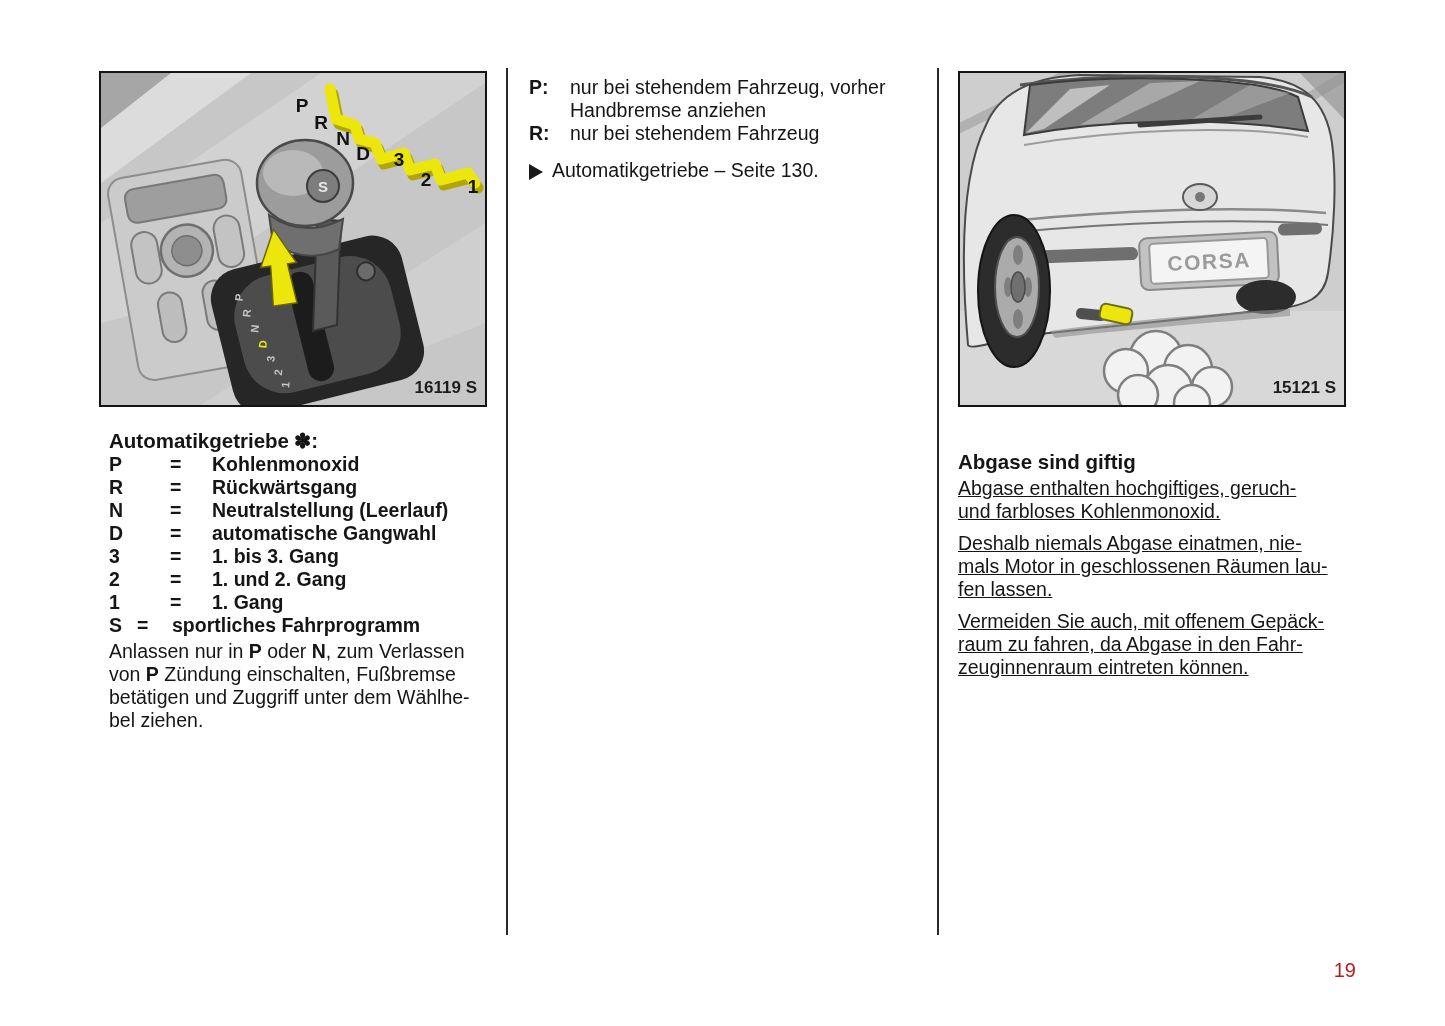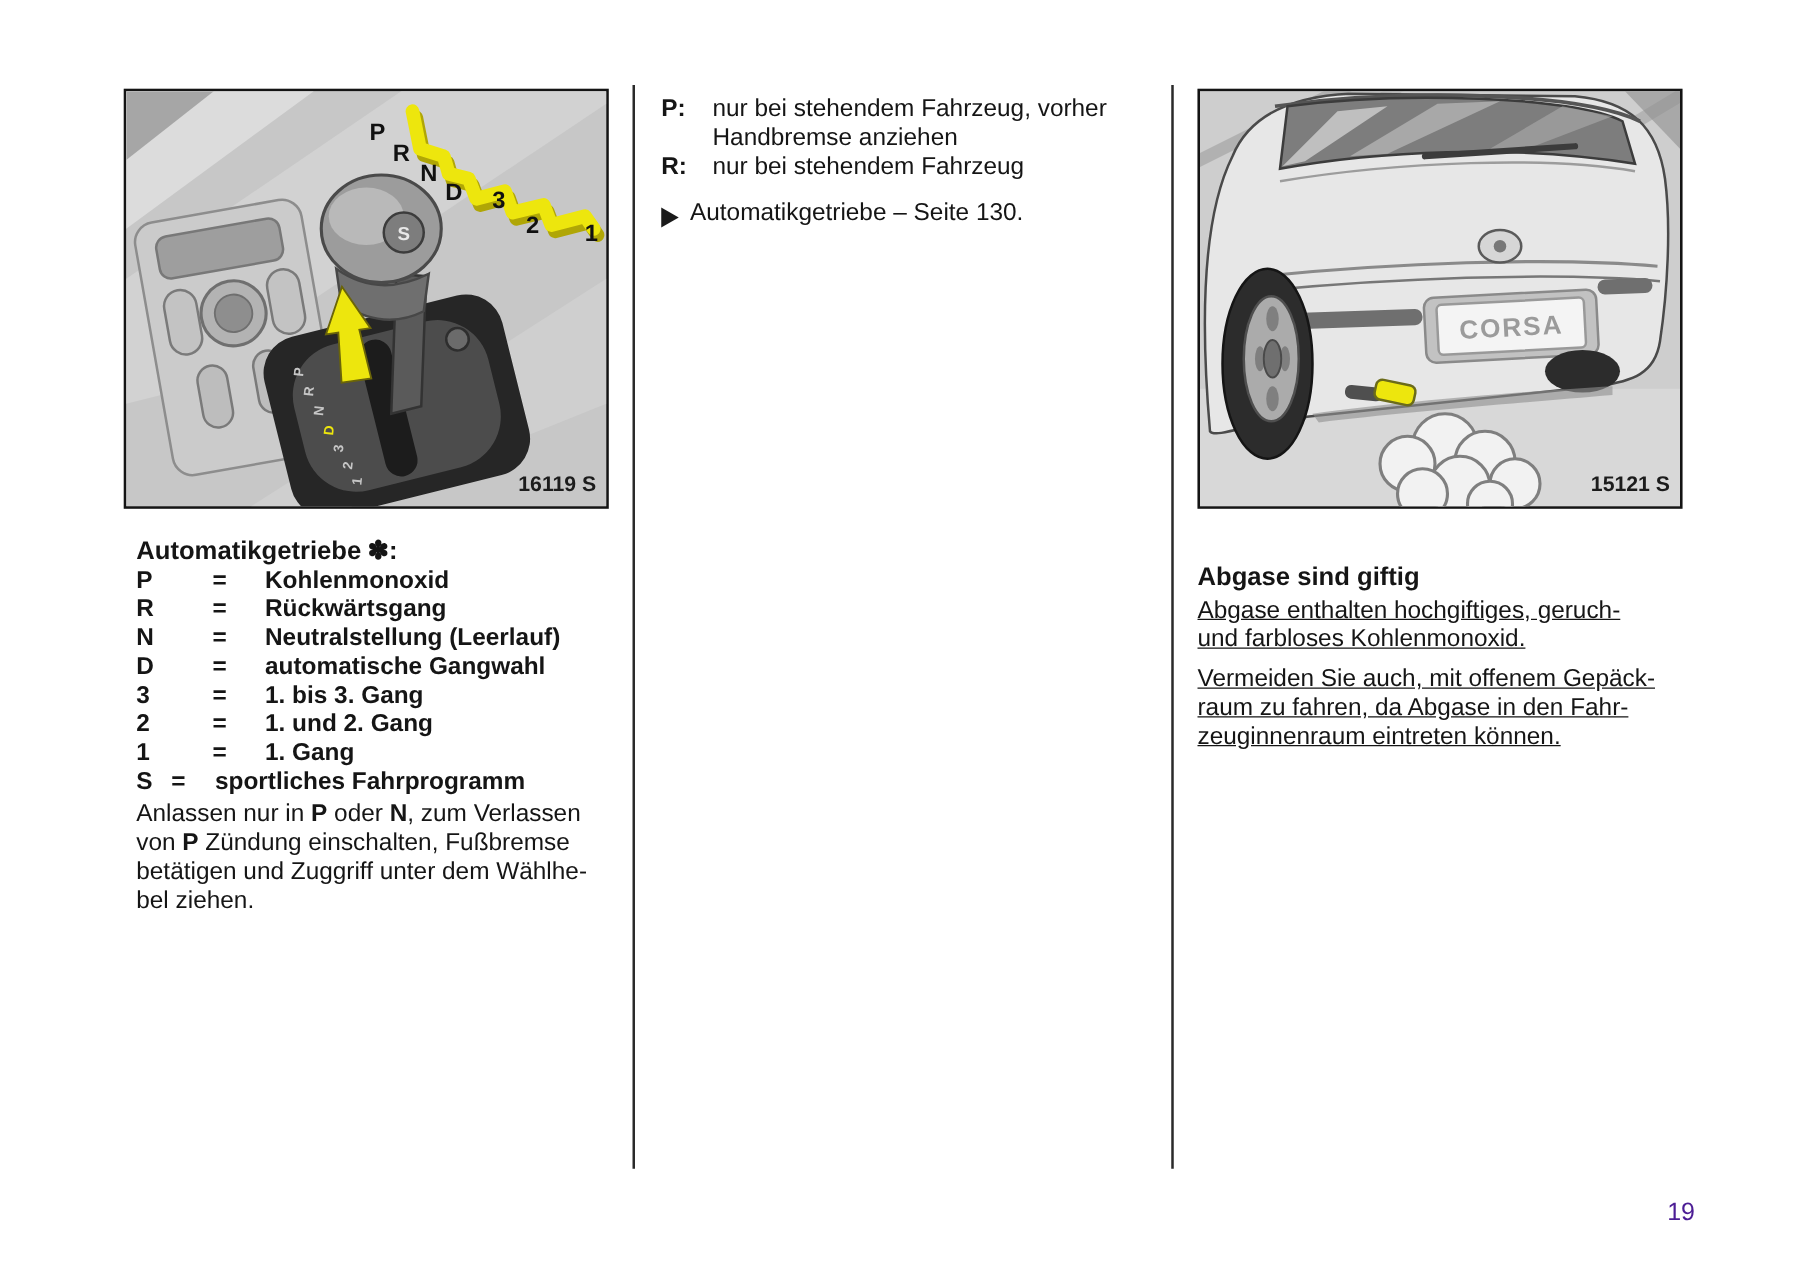--- a/index.html
+++ b/index.html
@@ -21,29 +21,29 @@
   .sym{margin-left:5px;}
   .legend{font-weight:700;font-size:19.5px;}
   .lrow{display:grid;grid-template-columns:61px 42px 1fr;line-height:23px;}
   .lrow.tight{grid-template-columns:28px 35px 1fr;}
   .left-text p{margin:3px 0 0 0;}
   
   .middle-text{position:absolute;left:529px;top:63px;width:384px;}
   .defs{margin-top:13px;}
   .defrow{display:grid;grid-template-columns:41px 1fr;}
   .defkey{font-weight:700;}
-  .crossref{margin-top:14px;display:flex;align-items:flex-end;}
+  .crossref{margin-top:14px;display:flex;align-items:center;}
   .tri{width:0;height:0;border-left:14px solid #1a1a1a;border-top:8px solid transparent;
        border-bottom:8px solid transparent;margin:3px 9px 0 0;flex:none;}
   
   .right-text{position:absolute;left:958px;top:450px;width:396px;}
   .right-text .col-heading{margin-bottom:4px;}
   .right-text p{margin:4px 0 9px 0;text-decoration:underline;}
   .page-number{position:absolute;left:1316px;top:958px;width:40px;text-align:right;
-               font-size:20px;line-height:24px;color:#4c1d95;}
+               font-size:20px;line-height:24px;color:#b91c1c;}
   text{font-family:"Liberation Sans",sans-serif;}
 </style>
 </head>
 <body>
 
 <div class="page">
 
   <div class="figure fig-left">
     <svg viewBox="0 0 384 332">
       <rect width="384" height="332" fill="#c7c7c7"></rect>
@@ -247,19 +247,22 @@
     <div class="crossref">
       <span class="tri"></span>
       <span>Automatikgetriebe – Seite 130.</span>
     </div>
   </div>
 
   <div class="right-text body-text">
     <div class="col-heading">Abgase sind giftig</div>
     <p class="prewrap">Abgase enthalten hochgiftiges, geruch-
 und farbloses Kohlenmonoxid.</p>
+    <p class="prewrap">Deshalb niemals Abgase einatmen, nie-
+mals Motor in geschlossenen Räumen lau-
+fen lassen.</p>
     <p class="prewrap">Vermeiden Sie auch, mit offenem Gepäck-
 raum zu fahren, da Abgase in den Fahr-
 zeuginnenraum eintreten können.</p>
   </div>
 
   <div class="page-number">19</div>
 </div>
 
 </body></html>

